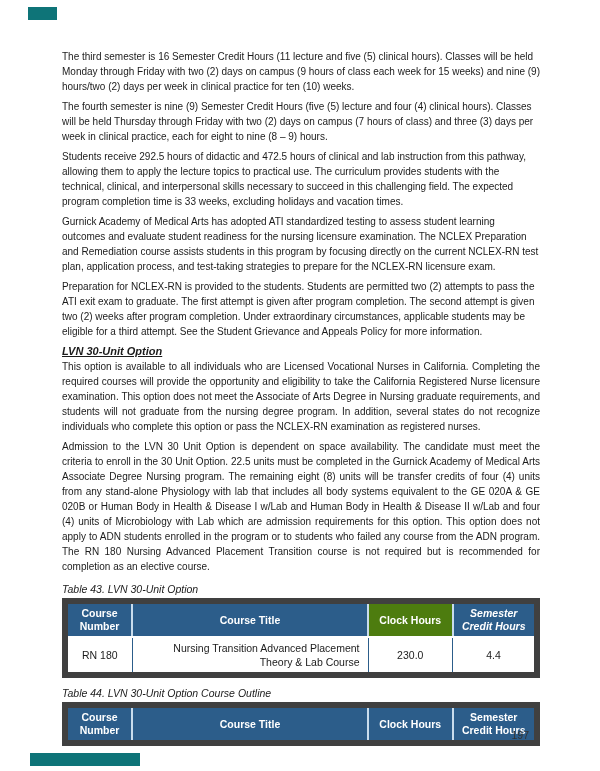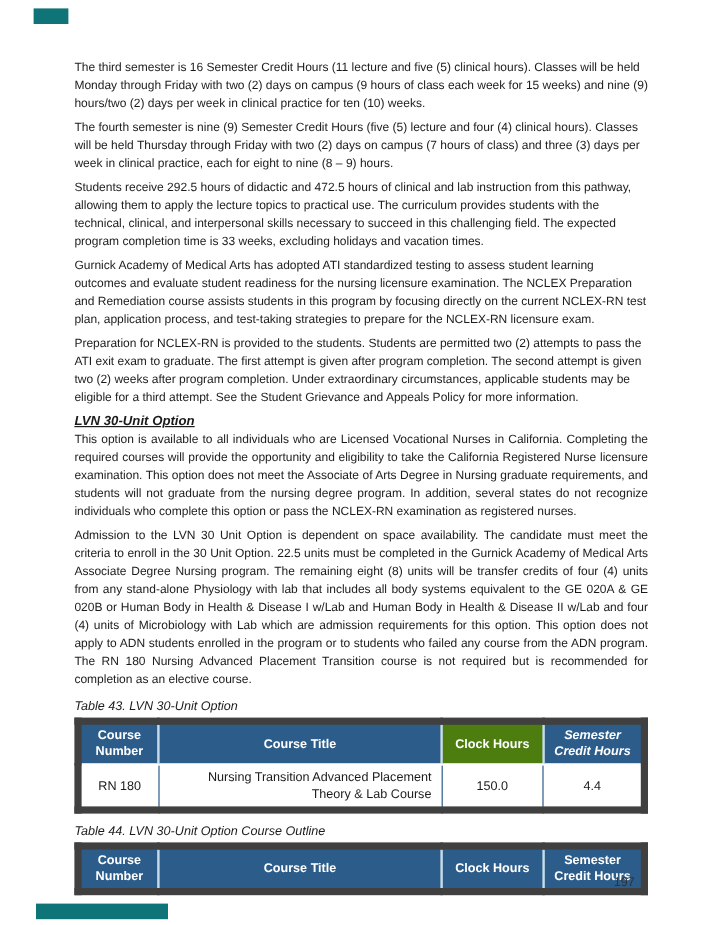--- a/index.html
+++ b/index.html
@@ -123,21 +123,21 @@
           <th style="background-color: rgb(44, 93, 138);">Course Number</th>
           <th class="col-title" style="background-color: rgb(44, 93, 138);">Course Title</th>
           <th style="background-color: #4d7c0f;">Clock Hours</th>
           <th style="background-color: rgb(44, 93, 138); font-style: italic;">Semester Credit Hours</th>
         </tr>
       </thead>
       <tbody>
         <tr>
           <td class="c-num">RN 180</td>
           <td class="c-title">Nursing Transition Advanced Placement Theory &amp; Lab Course</td>
-          <td class="c-hours">150.0</td>
+          <td class="c-hours">230.0</td>
           <td class="c-credit">4.4</td>
         </tr>
       </tbody>
     </table>
 
     <p class="table-caption">Table 44. LVN 30-Unit Option Course Outline</p>
     <table class="course-table">
       <colgroup>
         <col class="w-num">
           <col class="w-title">

